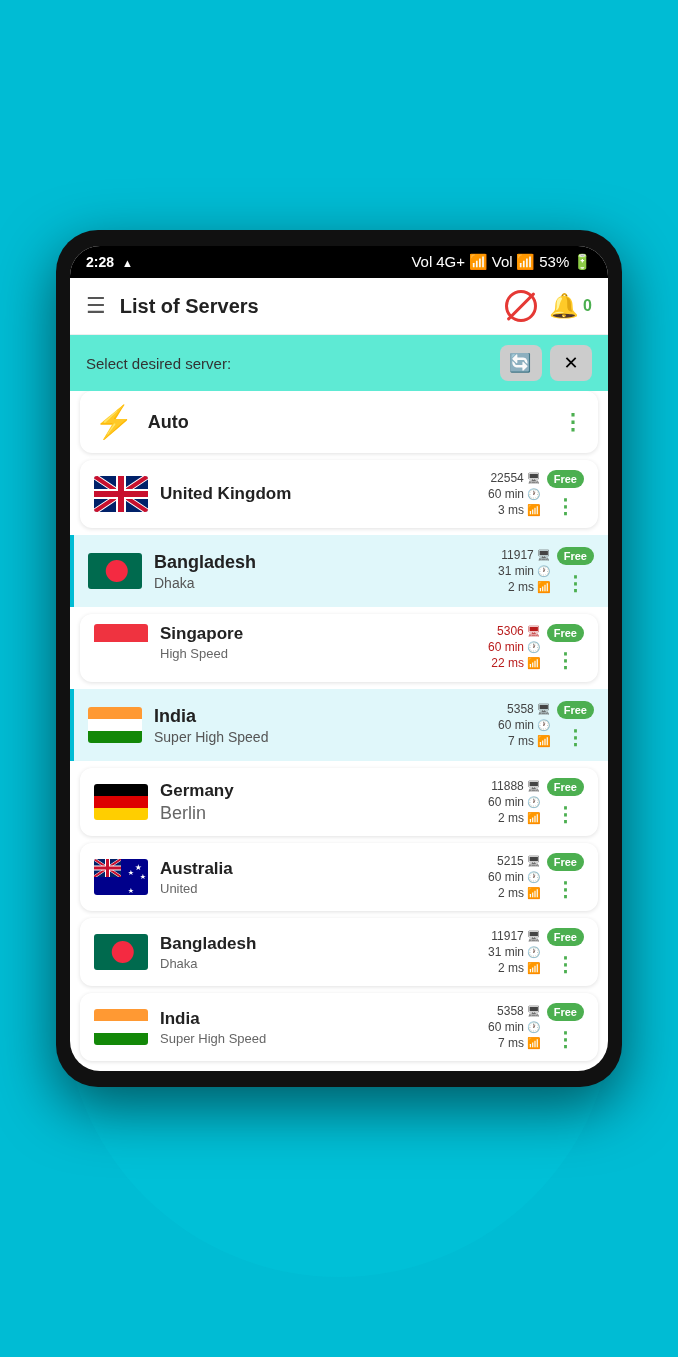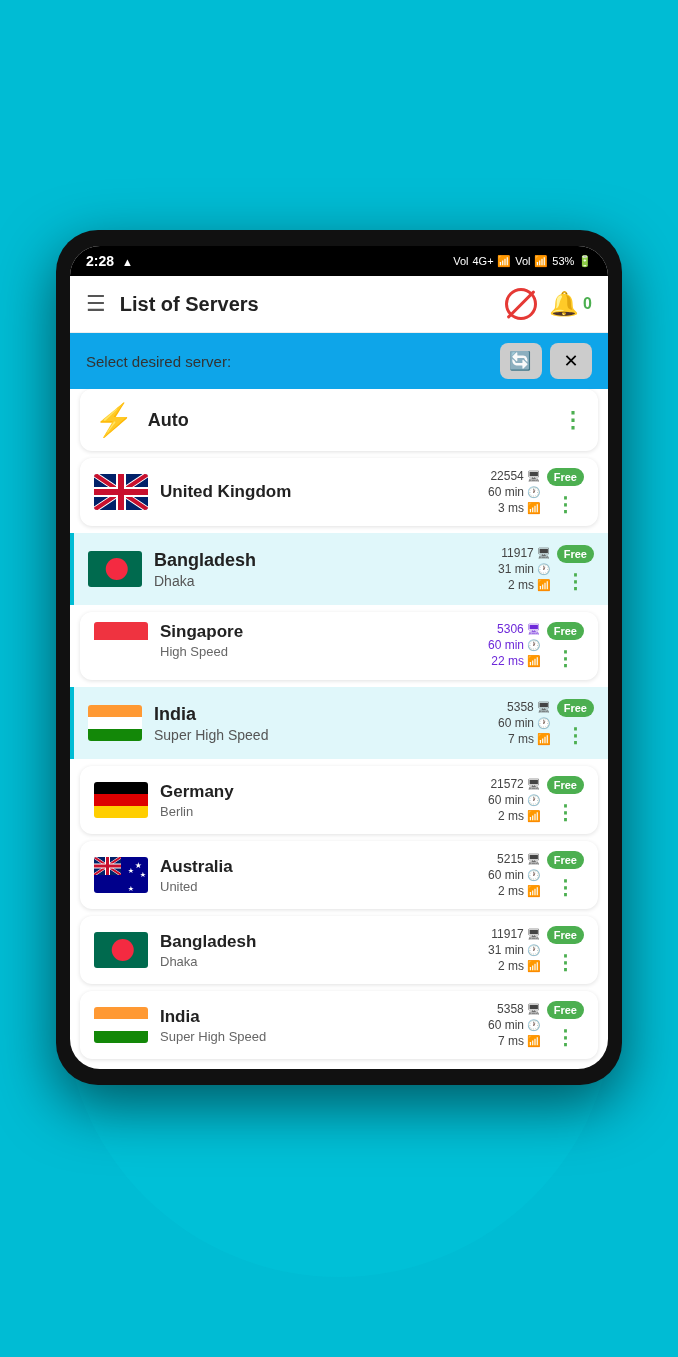--- a/index.html
+++ b/index.html
@@ -30,21 +30,21 @@
 
 <div style="position:absolute;top:230px;left:50%;transform:translateX(-50%);width:566px;background:#111;border-radius:42px;padding:16px 14px;box-shadow:0 20px 60px rgba(0,0,0,0.55);">
 
   <div style="background:white;border-radius:30px;overflow:hidden;">
 
     <div style="background:#000;color:white;font-size:12px;padding:7px 16px;display:flex;justify-content:space-between;align-items:center;">
       <div style="font-weight:bold;font-size:14px;">
         <span>2:28</span>
         <span style="margin-left:4px;font-size:11px;">▲</span>
       </div>
-      <div style="display:flex;align-items:flex-start;gap:4px;font-size:11px;">
+      <div style="display:flex;align-items:flex-start;gap:4px;font-size:15px;">
         <span>Vol</span>
           <span>4G+</span>
           <span>📶</span>
           <span>Vol</span>
           <span>📶</span>
         <span>53%</span>
         <span>🔋</span>
       </div>
     </div>
 
@@ -59,21 +59,21 @@
           <div style="position:absolute;width:38px;height:3px;background:#e53935;transform:rotate(-45deg);border-radius:2px;"></div>
         </div>
 
         <div style="display:flex;align-items:center;gap:4px;cursor:pointer;">
           <span style="font-size:24px;color:#4CAF50;">🔔</span>
           <span style="font-size:16px;font-weight:bold;color:#4CAF50;">0</span>
         </div>
       </div>
     </div>
 
-    <div style="background:#0ea5e9;padding:10px 16px;display:flex;align-items:center;justify-content:space-between;">
+    <div style="background:#5eead4;padding:10px 16px;display:flex;align-items:center;justify-content:space-between;">
       <span style="font-size:15px;color:#333;">Select desired server:</span>
       <div style="display:flex;gap:8px;">
         <div style="width:42px;height:36px;background:#ccc;border-radius:8px;display:flex;align-items:center;justify-content:center;font-size:18px;cursor:pointer;">🔄</div>
         <div style="width:42px;height:36px;background:#ccc;border-radius:8px;display:flex;align-items:center;justify-content:center;font-size:18px;cursor:pointer;">✕</div>
       </div>
     </div>
 
     <div style="padding:0 10px 10px;display:flex;flex-direction:column;gap:7px;overflow-y:auto;max-height:900px;">
 
       <div style="background:white;border-radius:12px;padding:12px 14px;display:flex;align-items:center;box-shadow:0 1px 4px rgba(0,0,0,0.12);cursor:pointer;">
@@ -145,21 +145,21 @@
 
       <div style="background:white;border-radius:12px;padding:10px 14px;display:flex;align-items:flex-start;box-shadow:0 1px 4px rgba(0,0,0,0.12);cursor:pointer;">
         <div style="width:54px;height:36px;margin-right:12px;flex-shrink:0;border-radius:3px;overflow:hidden;display:flex;flex-direction:column;">
           <div style="flex:1;background:#EF3340;"></div>
           <div style="flex:1;background:white;"></div>
         </div>
         <div style="flex:1;">
           <div style="font-size:17px;font-weight:700;color:#222;">Singapore</div>
           <div style="font-size:13px;color:#666;margin-top:2px;">High Speed</div>
         </div>
-        <div style="display:flex;flex-direction:column;align-items:flex-end;gap:2px;margin-right:6px;font-size:12px;color:#6d28d9;">
+        <div style="display:flex;flex-direction:column;align-items:flex-end;gap:2px;margin-right:6px;font-size:12px;color:#b91c1c;">
           <div style="display:flex;align-items:center;gap:3px;">
               <span>5306</span>
               <span style="font-size:11px;">🖥</span>
             </div>
           <div style="display:flex;align-items:center;gap:3px;">
               <span>60 min</span>
               <span style="font-size:11px;">🕐</span>
             </div>
           <div style="display:flex;align-items:center;gap:3px;">
               <span>22 ms</span>
@@ -203,25 +203,25 @@
       </div>
 
       <div style="background:white;border-radius:12px;padding:10px 14px;display:flex;align-items:center;box-shadow:0 1px 4px rgba(0,0,0,0.12);cursor:pointer;">
         <div style="width:54px;height:36px;margin-right:12px;flex-shrink:0;border-radius:3px;overflow:hidden;display:flex;flex-direction:column;">
           <div style="flex:1;background:#000;"></div>
           <div style="flex:1;background:#DD0000;"></div>
           <div style="flex:1;background:#FFCE00;"></div>
         </div>
         <div style="flex:1;">
           <div style="font-size:17px;font-weight:700;color:#222;">Germany</div>
-          <div style="font-size:13px;color:#666;margin-top:2px;">Berlin</div>
-        </div>
-        <div style="display:flex;flex-direction:column;align-items:flex-end;gap:2px;margin-right:6px;font-size:12px;color:#444;">
-          <div style="display:flex;align-items:center;gap:3px;">
-              <span>21572</span>
+          <div style="font-size:18px;color:#666;margin-top:2px;">Berlin</div>
+        </div>
+        <div style="display:flex;flex-direction:column;align-items:flex-end;gap:2px;margin-right:6px;font-size:12px;color:#444;">
+          <div style="display:flex;align-items:center;gap:3px;">
+              <span>11888</span>
               <span style="font-size:11px;">🖥</span>
             </div>
           <div style="display:flex;align-items:center;gap:3px;">
               <span>60 min</span>
               <span style="font-size:11px;">🕐</span>
             </div>
           <div style="display:flex;align-items:center;gap:3px;">
               <span>2 ms</span>
               <span style="font-size:11px;">📶</span>
             </div>

